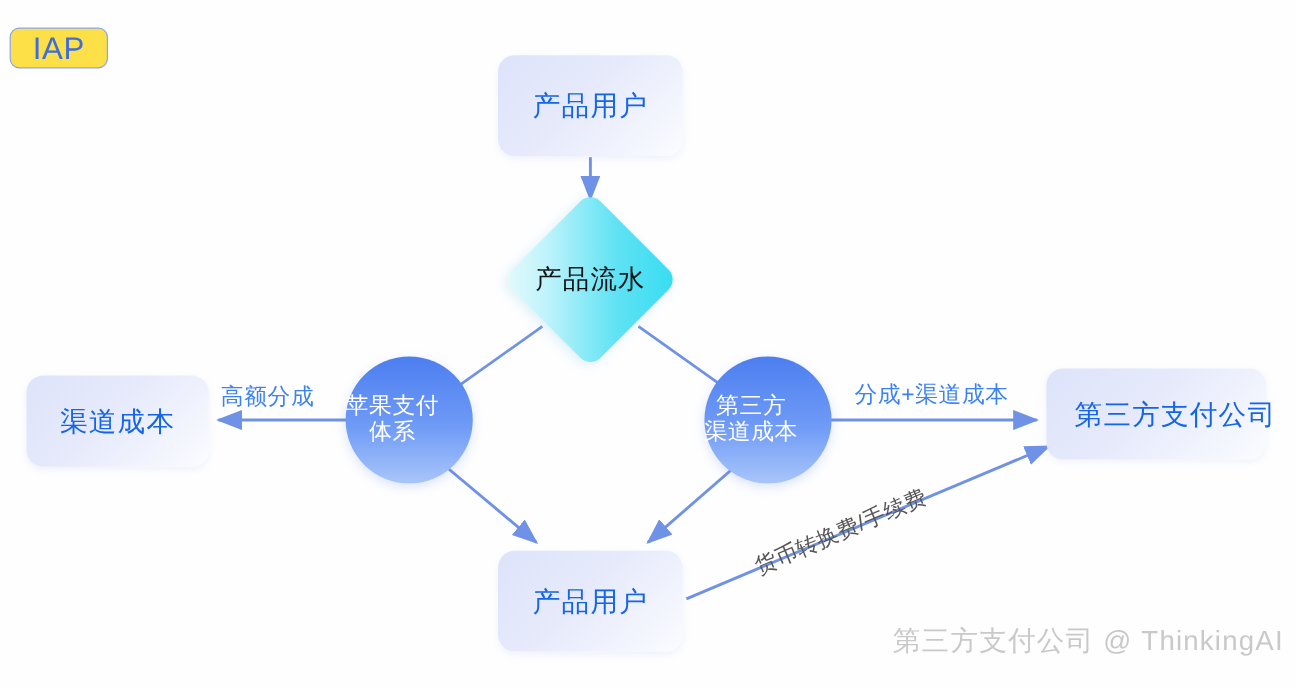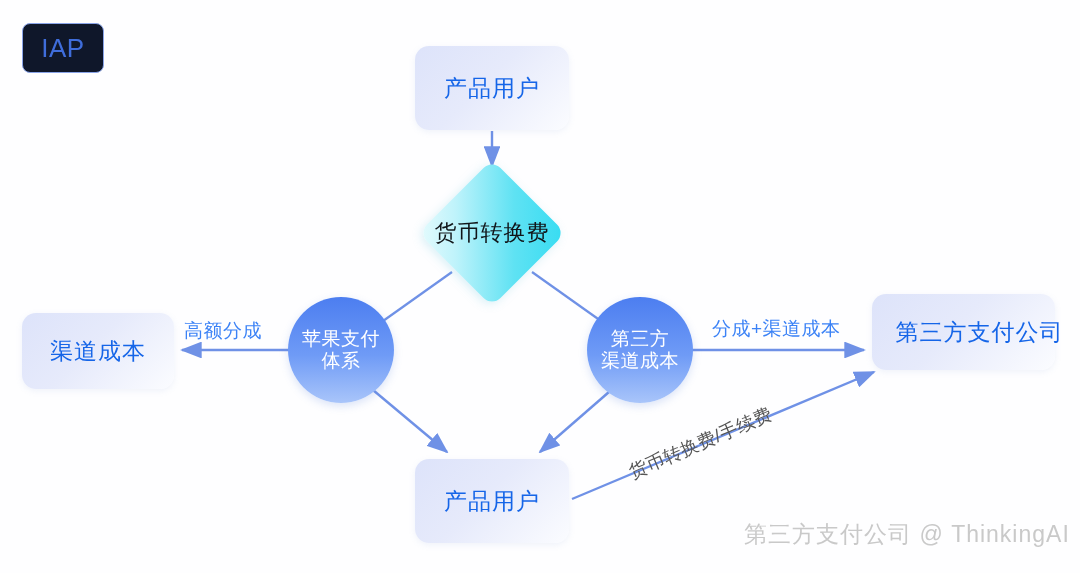--- a/index.html
+++ b/index.html
@@ -13,27 +13,27 @@
   #canvas {
     position: relative;
     width: 1080px;
     height: 573px;
     background: #fefeff;
     overflow: hidden;
   }
   
   #iap-tag {
     position: absolute;
-    left: 22px;
+    left: 8px;
     top: 23px;
     width: 82px;
-    height: 50px;
+    height: 34px;
     border: 1.6px solid #8aa4e8;
     border-radius: 8px;
-    background: #0f172a;
+    background: #fde047;
     display: flex;
     align-items: center;
     justify-content: center;
     box-sizing: border-box;
   }
   #iap-tag .tag-text {
     font-size: 26px;
     color: #3f6ddb;
     letter-spacing: 0.5px;
   }
@@ -50,21 +50,21 @@
   }
   .node-box .box-text {
     font-size: 23px;
     color: #1565e8;
     letter-spacing: 1px;
     white-space: nowrap;
   }
   #box-top-user   { left: 415px; top: 46px;  width: 154px; height: 84px; }
   #box-bottom-user{ left: 415px; top: 459px; width: 154px; height: 84px; }
   #box-apple      { left: 22px;  top: 313px; width: 152px; height: 76px; }
-  #box-thirdparty { left: 872px; top: 294px; width: 183px; height: 76px; padding-left: 32px; }
+  #box-thirdparty { left: 872px; top: 307px; width: 183px; height: 76px; padding-left: 32px; }
 
   
   #diamond {
     position: absolute;
     left: 418px;
     top: 159px;
     width: 148px;
     height: 148px;
   }
   #diamond .dia-shape {
@@ -94,21 +94,21 @@
   }
   
   .node-circle {
     position: absolute;
     width: 106px;
     height: 106px;
     border-radius: 50%;
     background: linear-gradient(180deg, #4c7ef0 0%, #6f9bf6 55%, #a9c5fa 100%);
     display: flex;
     align-items: center;
-    justify-content: center;
+    justify-content: flex-start;
     text-align: center;
     box-shadow: 0 3px 9px rgba(90, 130, 220, 0.22);
   }
   .node-circle .circle-text {
     font-size: 19px;
     color: #ffffff;
     line-height: 1.18;
     letter-spacing: 0.5px;
   }
   #circle-apple      { left: 288px; top: 297px; }
@@ -184,21 +184,21 @@
   <div id="iap-tag">
     <span class="tag-text">IAP</span>
   </div>
 
   <div id="box-top-user" class="node-box">
     <span class="box-text">产品用户</span>
   </div>
 
   <div id="diamond">
     <div class="dia-shape"></div>
-    <div class="dia-label">货币转换费</div>
+    <div class="dia-label">产品流水</div>
   </div>
 
   <div id="circle-apple" class="node-circle">
     <span class="circle-text">
       <span>苹果支付</span><br>
       <span>体系</span>
     </span>
   </div>
 
   <div id="circle-thirdparty" class="node-circle">

